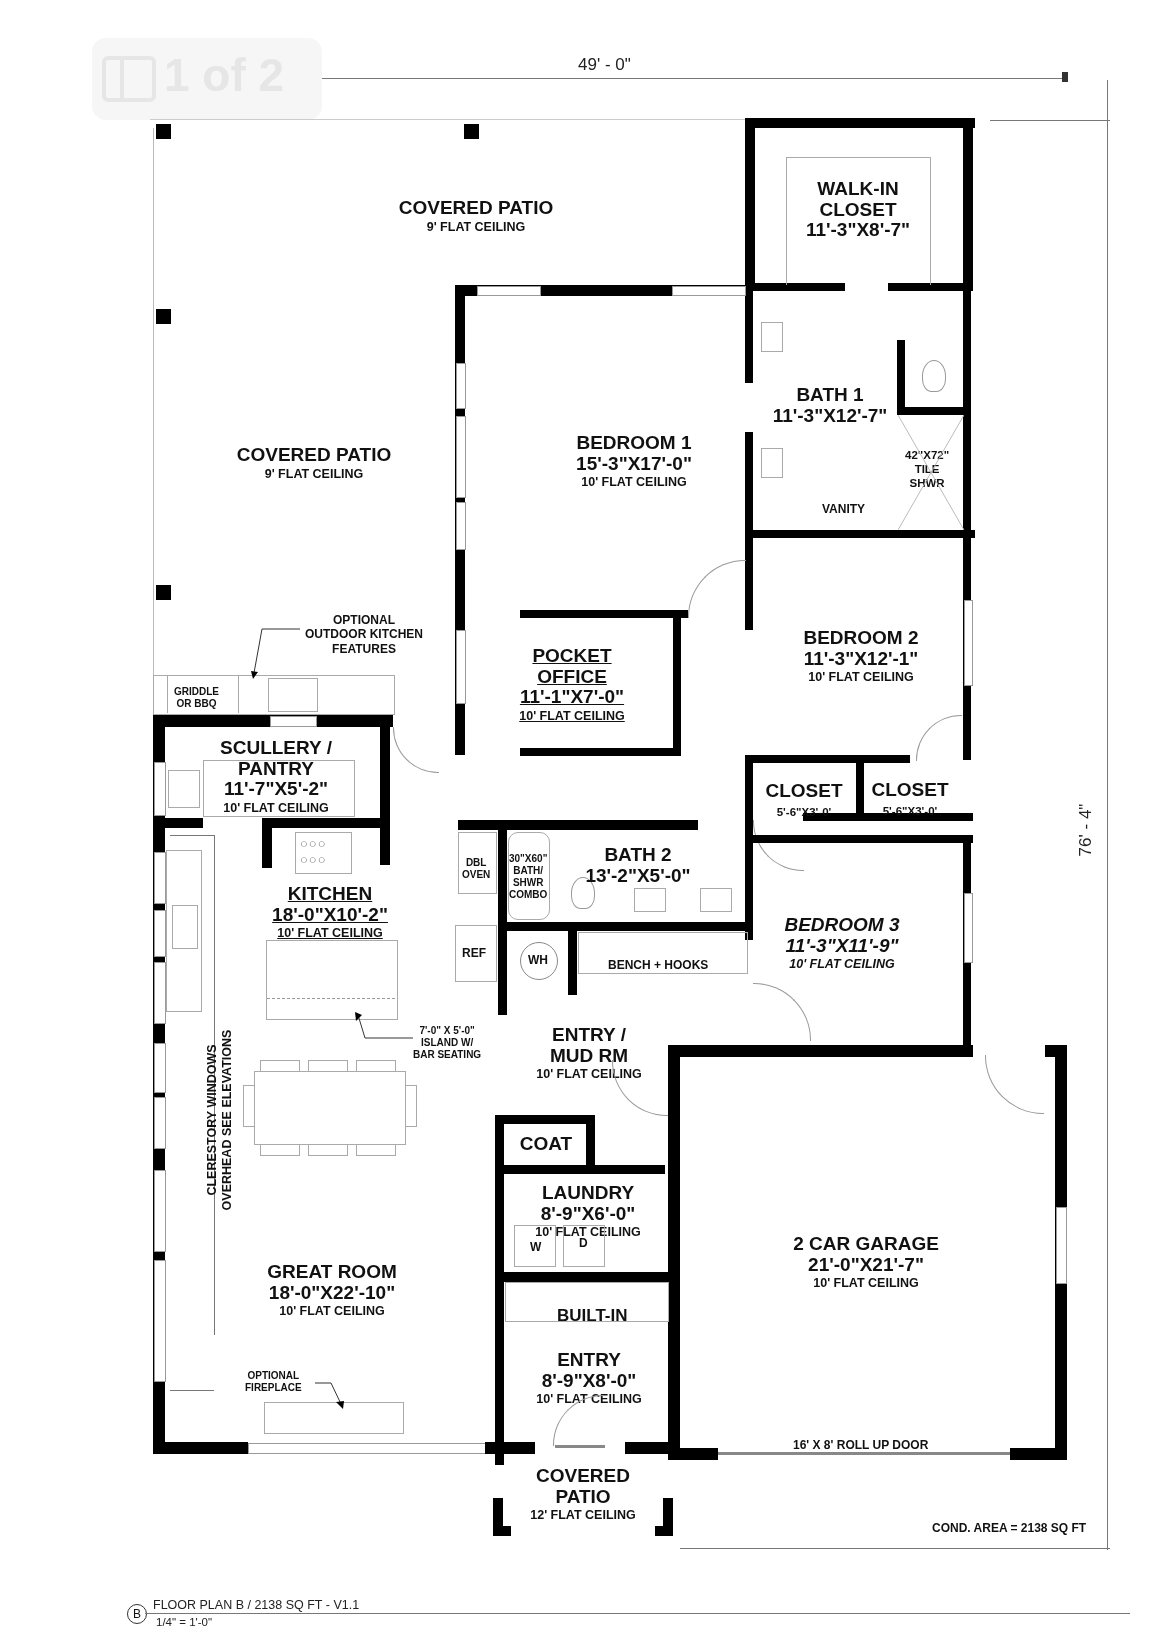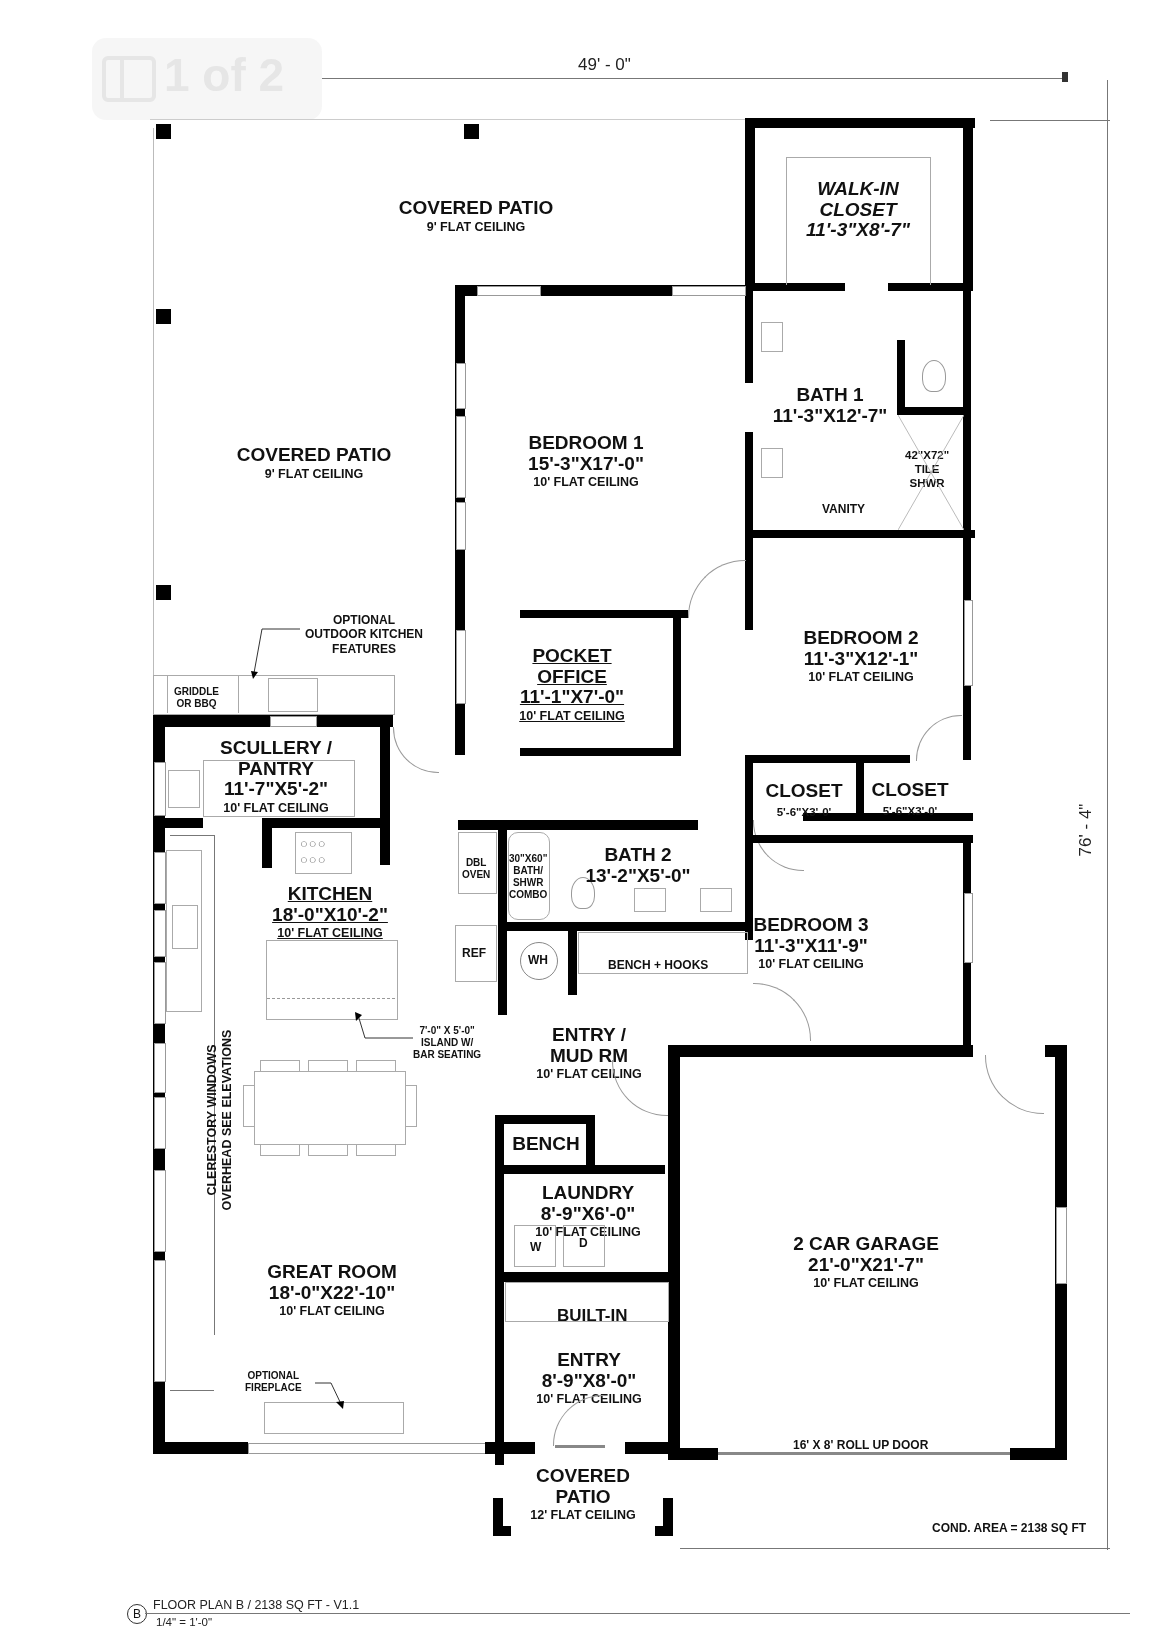--- a/index.html
+++ b/index.html
@@ -67,21 +67,21 @@
     <polygon points="1,46 8,47 3,54" fill="#000"></polygon>
   </svg>
 
 <div class="wall" style="left:745px;top:118px;width:10px;height:170px;"></div>
 <div class="wall" style="left:745px;top:118px;width:230px;height:10px;"></div>
 <div class="wall" style="left:963px;top:118px;width:10px;height:170px;"></div>
 <div class="wall" style="left:745px;top:283px;width:100px;height:8px;"></div>
 <div class="wall" style="left:888px;top:283px;width:85px;height:8px;"></div>
 <div class="thin" style="left:786px;top:157px;width:143px;height:127px;border-bottom:none;"></div>
 
-<div class="lbl" style="left:858px;top:179px;font-style:italic;">
+<div class="lbl" style="left:858px;top:179px;">
   <span class="n">WALK-IN</span>
   <span class="n">CLOSET</span>
   <span class="d">11'-3"X8'-7"</span>
 </div>
 
 <div class="wall" style="left:745px;top:288px;width:8px;height:95px;"></div>
 <div class="wall" style="left:745px;top:432px;width:8px;height:100px;"></div>
 <div class="wall" style="left:963px;top:288px;width:8px;height:245px;"></div>
 <div class="wall" style="left:897px;top:340px;width:8px;height:75px;"></div>
 <div class="wall" style="left:897px;top:407px;width:74px;height:8px;"></div>
@@ -103,21 +103,21 @@
 
 <div class="wall" style="left:455px;top:285px;width:295px;height:11px;"></div>
 <div class="wall" style="left:455px;top:285px;width:10px;height:470px;"></div>
 <div class="win" style="left:456px;top:363px;width:8px;height:44px;"></div>
 <div class="win" style="left:456px;top:416px;width:8px;height:80px;"></div>
 <div class="win" style="left:456px;top:502px;width:8px;height:46px;"></div>
 <div class="win" style="left:456px;top:630px;width:8px;height:72px;"></div>
 <div class="win" style="left:477px;top:286px;width:62px;height:8px;"></div>
 <div class="win" style="left:672px;top:286px;width:72px;height:8px;"></div>
 
-<div class="lbl" style="left:586px;top:433px;">
+<div class="lbl" style="left:634px;top:433px;">
   <span class="n">BEDROOM 1</span>
   <span class="d">15'-3"X17'-0"</span>
   <span class="c">10' FLAT CEILING</span>
 </div>
 
 <div class="wall" style="left:520px;top:610px;width:168px;height:8px;"></div>
 <div class="wall" style="left:673px;top:610px;width:8px;height:145px;"></div>
 <div class="wall" style="left:520px;top:748px;width:161px;height:8px;"></div>
 <div class="lbl" style="left:572px;top:646px;text-decoration:underline;">
   <span class="n">POCKET</span>
@@ -259,21 +259,21 @@
 <div class="abs" style="left:520px;top:942px;width:36px;height:36px;border:1px solid #888;border-radius:50%;"></div>
 <div class="note" style="left:528px;top:953px;font-size:12px;">WH</div>
 
 <div class="thin" style="left:578px;top:932px;width:168px;height:40px;"></div>
 <div class="note" style="left:608px;top:958px;font-size:12px;">BENCH + HOOKS</div>
 
 <div class="wall" style="left:745px;top:835px;width:228px;height:8px;"></div>
 <div class="wall" style="left:963px;top:835px;width:8px;height:215px;"></div>
 <div class="win" style="left:964px;top:893px;width:7px;height:68px;"></div>
 <div class="door-arc" style="left:753px;top:983px;width:57px;height:57px;border-radius:0 57px 0 0;border-left:none;border-bottom:none;"></div>
-<div class="lbl" style="left:811px;top:915px;">
+<div class="lbl" style="left:842px;top:915px;font-style:italic;">
   <span class="n">BEDROOM 3</span>
   <span class="d">11'-3"X11'-9"</span>
   <span class="c">10' FLAT CEILING</span>
 </div>
 
 <div class="wall" style="left:668px;top:1045px;width:305px;height:12px;"></div>
 <div class="wall" style="left:1045px;top:1045px;width:22px;height:12px;"></div>
 <div class="wall" style="left:1055px;top:1045px;width:12px;height:415px;"></div>
 <div class="wall" style="left:668px;top:1045px;width:12px;height:415px;"></div>
 <div class="wall" style="left:668px;top:1448px;width:50px;height:12px;"></div>
@@ -293,21 +293,21 @@
   <span class="n">MUD RM</span>
   <span class="c">10' FLAT CEILING</span>
 </div>
 <div class="door-arc" style="left:612px;top:1060px;width:55px;height:55px;border-radius:0 0 0 55px;border-top:none;border-right:none;"></div>
 
 <div class="wall" style="left:495px;top:1115px;width:100px;height:9px;"></div>
 <div class="wall" style="left:495px;top:1115px;width:9px;height:350px;"></div>
 <div class="wall" style="left:586px;top:1115px;width:9px;height:55px;"></div>
 <div class="wall" style="left:495px;top:1165px;width:170px;height:9px;"></div>
 <div class="lbl" style="left:546px;top:1134px;">
-  <span class="n">BENCH</span>
+  <span class="n">COAT</span>
 </div>
 
 <div class="wall" style="left:495px;top:1272px;width:173px;height:10px;"></div>
 <div class="lbl" style="left:588px;top:1183px;">
   <span class="n">LAUNDRY</span>
   <span class="d">8'-9"X6'-0"</span>
   <span class="c">10' FLAT CEILING</span>
 </div>
 <div class="thin" style="left:514px;top:1225px;width:40px;height:40px;"></div>
 <div class="note" style="left:530px;top:1240px;font-size:12px;">W</div>

